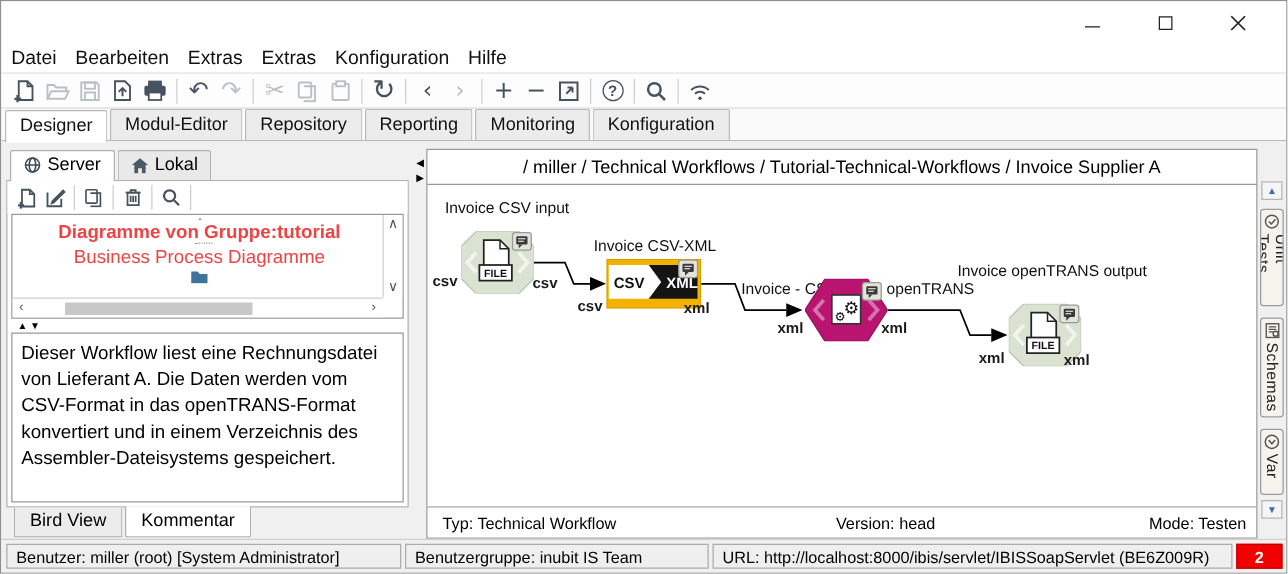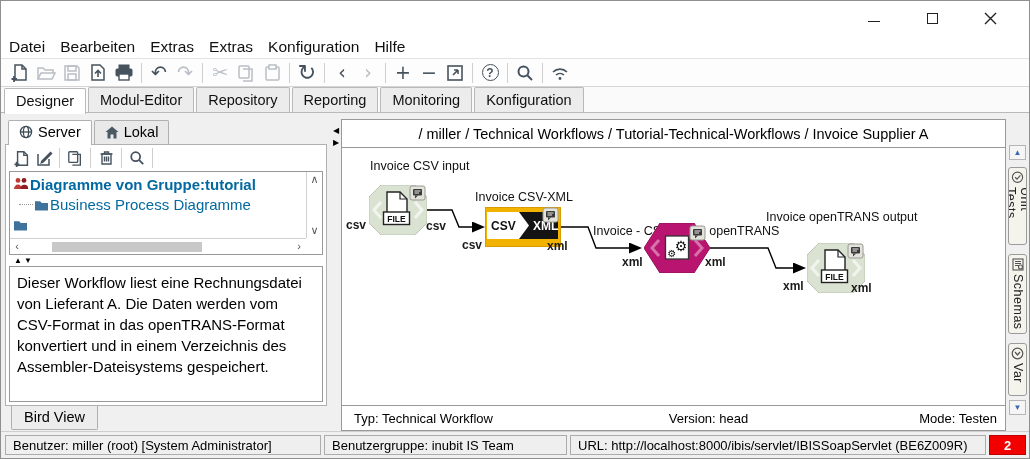--- a/index.html
+++ b/index.html
@@ -39,21 +39,21 @@
   
   .leftcol { width:330px; padding:5px 0 0 4px; display:flex; flex-direction:column; }
   .subtabs { height:26px; display:flex; align-items:flex-end; padding-left:3px; }
   .stab { display:flex; align-items:center; gap:5px; padding:3px 10px 4px; font-size:14.5px; border:1px solid #b0b0b0; border-bottom:none; background:#e9e9e9; border-radius:2px 2px 0 0; margin-right:2px; }
   .stab.active { background:#fff; position:relative; top:1px; padding-bottom:5px; }
   .left-box { border:1px solid #b0b0b0; background:#fff; width:322px; display:flex; flex-direction:column; }
   .subtoolbar { height:26px; display:flex; align-items:center; padding-left:5px; background:#fff; }
   .subtoolbar .tb { width:22px; height:22px; }
   .tree-box { margin:0 3px; border:1px solid #999; height:84px; position:relative; background:#fff; overflow:hidden; }
   .tree-view { position:absolute; left:0; top:0; right:16px; bottom:16px; overflow:hidden; padding:2px 0 0 3px; }
-  .tree-row { display:flex; align-items:center; gap:1px; height:20px; font-size:15px; color:#0369a1; white-space:nowrap; }
+  .tree-row { display:flex; align-items:center; gap:1px; height:20px; font-size:15px; color:#ef4444; white-space:nowrap;flex-direction:column; }
   .tree-row.root { font-weight:bold; }
   .tree-indent { width:14px; margin-left:6px; border-bottom:1px dotted #9a9a9a; height:1px; }
   .vscroll { position:absolute; right:0; top:0; width:16px; bottom:16px; border-left:1px solid #d0d0d0; background:#fff; display:flex; flex-direction:column; justify-content:space-between; align-items:center; padding:2px 0; }
   .hscroll { position:absolute; left:0; right:16px; bottom:0; height:16px; border-top:1px solid #d0d0d0; background:#fff; display:flex; align-items:center; }
   .scroll-ch { font-size:11px; color:#555; line-height:1; width:14px; text-align:center; }
   .hthumb { height:10px; background:#c8c8c8; width:150px; margin-left:28px; }
   .vsplit { height:11px; display:flex; align-items:center; padding-left:8px; gap:2px; }
   .vsplit span { font-size:8px; color:#000; line-height:1; }
   .comment-box { margin:0 3px 3px; border:1px solid #999; height:136px; background:#fff; padding:5px 7px; font-size:15px; line-height:21px; color:#000; overflow:hidden; }
   .bottomtabs { height:25px; display:flex; align-items:flex-start; padding-left:6px; }
@@ -333,20 +333,21 @@
         <div class="vsplit">
           <span>▲</span>
           <span>▼</span>
         </div>
 
         <div class="comment-box">Dieser Workflow liest eine Rechnungsdatei von Lieferant A. Die Daten werden vom CSV-Format in das openTRANS-Format konvertiert und in einem Verzeichnis des Assembler-Dateisystems gespeichert.</div>
       </div>
 
       <div class="bottomtabs">
         <div class="btab">Bird View</div>
+        <div class="btab active">Kommentar</div>
       </div>
     </div>
 
     <div class="midsplit">
       <span>◀</span>
       <span>▶</span>
     </div>
 
     <div class="canvascol">
       <div class="breadcrumb-bar">
@@ -359,21 +360,21 @@
           <defs>
             <marker id="arw" markerWidth="13" markerHeight="12" refX="0" refY="5.5" orient="auto" markerUnits="userSpaceOnUse">
               <path d="M0,0 L13,5.5 L0,11 z" fill="#000"></path>
             </marker>
           </defs>
           <path d="M85,62 H110 L117,79 H130" fill="none" stroke="#000" stroke-width="1.4" marker-end="url(#arw)"></path>
           <path d="M219,79 H246 L254,100 H287" fill="none" stroke="#000" stroke-width="1.4" marker-end="url(#arw)"></path>
           <path d="M368,100 H426 L434,120 H451" fill="none" stroke="#000" stroke-width="1.4" marker-end="url(#arw)"></path>
         </svg>
 
-        <div class="node-label" style="left:28px;top:11px">Invoice CSV input</div>
+        <div class="node-label" style="left:14px;top:11px">Invoice CSV input</div>
         <svg class="node" style="left:27px;top:37px" width="58" height="50" viewBox="0 0 58 50">
           <polygon points="12,0 46,0 58,12 58,38 46,50 12,50 0,38 0,12" fill="#dae2d2" stroke="#bcc6b1" stroke-width="1"></polygon>
           <polyline points="12,17 5,25 12,33" fill="none" stroke="#f2f5ee" stroke-width="3"></polyline>
           <polyline points="46,17 53,25 46,33" fill="none" stroke="#f2f5ee" stroke-width="3"></polyline>
           <g>
             <path d="M18,7 h13 l7,7 v23 h-20 z" fill="#fff" stroke="#222" stroke-width="1.4"></path>
             <path d="M31,7 v7 h7" fill="none" stroke="#222" stroke-width="1.2"></path>
             <rect x="14.5" y="27" width="26" height="12.5" fill="#fff" stroke="#222" stroke-width="1.4"></rect>
             <text x="27.5" y="36.5" text-anchor="middle" font-size="8.5" font-weight="bold" font-family="Liberation Sans, sans-serif" fill="#111">FILE</text>
           </g>

